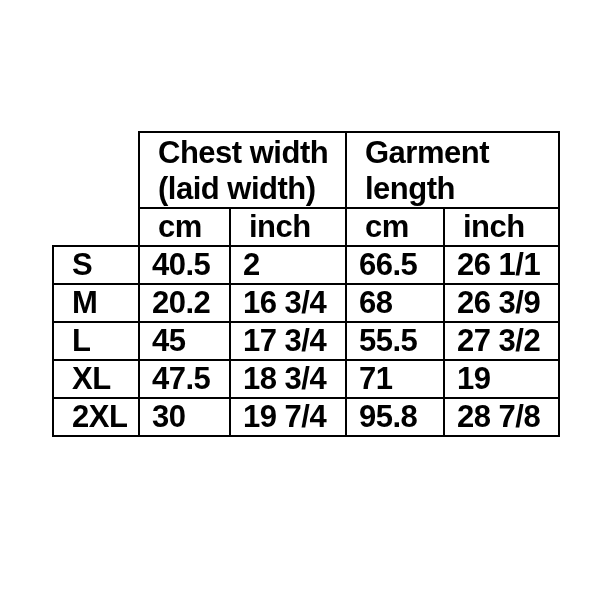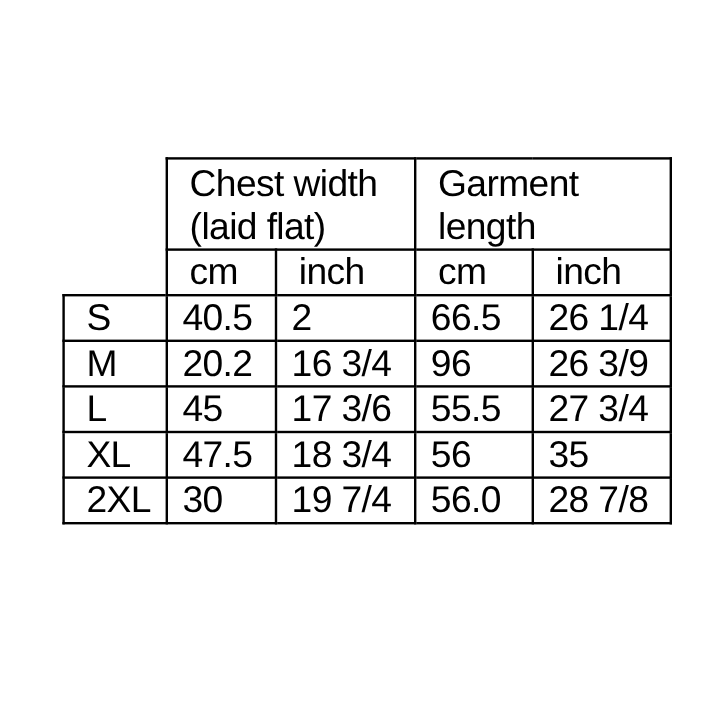--- a/index.html
+++ b/index.html
@@ -19,29 +19,29 @@
   table.size-table {
     position: absolute;
     left: 52px;
     top: 131px;
     border-collapse: collapse;
     table-layout: fixed;
   }
   .size-table td, .size-table th {
     border: 2px solid #000000;
     font-size: 31px;
-    font-weight: 400;
+    font-weight: 700;
     letter-spacing: -0.5px;
     text-align: left;
     vertical-align: middle;
     padding: 0 0 0 12px;
     white-space: nowrap;
     color: #000000;
   }
-  .size-table th { font-weight: 400; padding-left: 18px; }
+  .size-table th { font-weight: 700; padding-left: 18px; }
   .size-table td.blank {
     border: none;
     background: transparent;
     padding: 0;
   }
   tr.group-row  { height: 73px; }
   tr.unit-row   { height: 34px; }
   tr.data-row   { height: 37.5px; }
   th.group {
     vertical-align: top;
@@ -60,63 +60,63 @@
       <col style="width:91px">
       <col style="width:116px">
       <col style="width:98px">
       <col style="width:115px">
     </colgroup>
     <tbody>
         <tr class="group-row">
       <td class="blank" rowspan="2"></td>
       <th class="group" colspan="2">
         <span class="hl">Chest width</span>
-        <span class="hl">(laid flat)</span>
+        <span class="hl">(laid width)</span>
       </th>
       <th class="group" colspan="2">
         <span class="hl">Garment</span>
         <span class="hl">length</span>
       </th>
     </tr>
     <tr class="unit-row">
       <th>cm</th>
       <th>inch</th>
       <th>cm</th>
       <th>inch</th>
     </tr>
     <tr class="data-row">
       <th>S</th>
       <td>40.5</td>
       <td>2</td>
       <td>66.5</td>
-      <td>26 1/4</td>
+      <td>26 1/1</td>
     </tr>
     <tr class="data-row">
       <th>M</th>
       <td>20.2</td>
       <td>16 3/4</td>
-      <td>96</td>
+      <td>68</td>
       <td>26 3/9</td>
     </tr>
     <tr class="data-row">
       <th>L</th>
       <td>45</td>
-      <td>17 3/6</td>
+      <td>17 3/4</td>
       <td>55.5</td>
-      <td>27 3/4</td>
+      <td>27 3/2</td>
     </tr>
     <tr class="data-row">
       <th>XL</th>
       <td>47.5</td>
       <td>18 3/4</td>
-      <td>56</td>
-      <td>35</td>
+      <td>71</td>
+      <td>19</td>
     </tr>
     <tr class="data-row">
       <th>2XL</th>
       <td>30</td>
       <td>19 7/4</td>
-      <td>56.0</td>
+      <td>95.8</td>
       <td>28 7/8</td>
     </tr>
   </tbody>
     </table>
 </div>
 
 </body></html>

